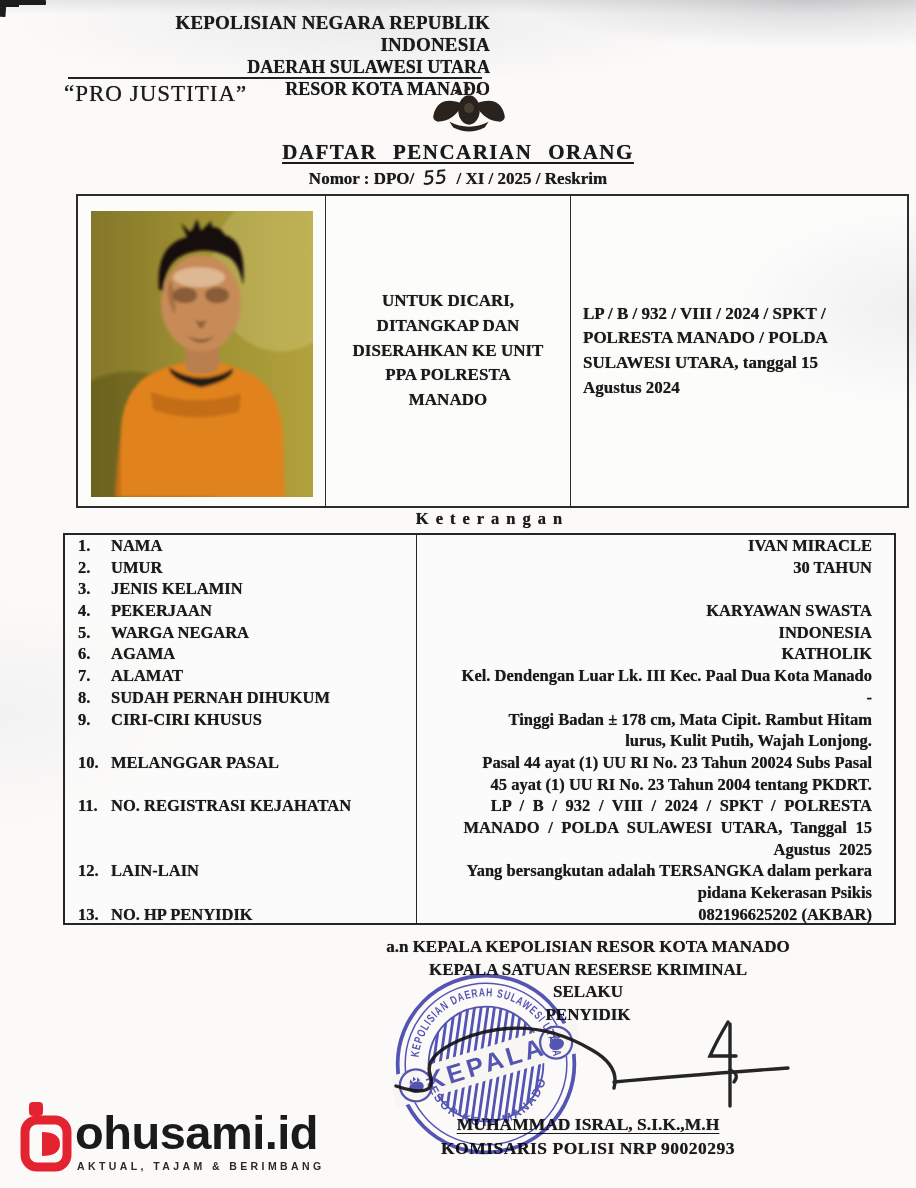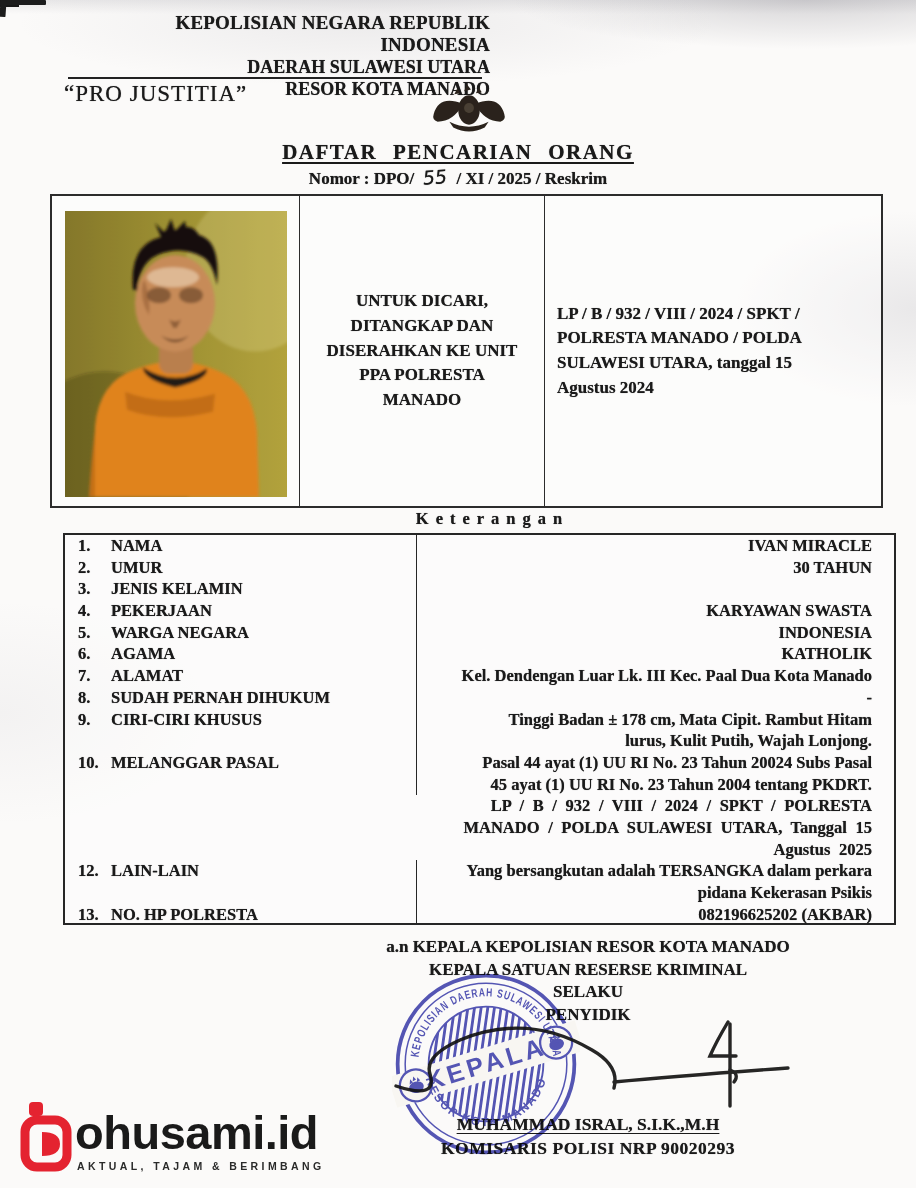--- a/index.html
+++ b/index.html
@@ -37,21 +37,21 @@
 
   .doc-title { position:absolute; left:0; top:140px; width:916px; text-align:center;
     font-size:21px; font-weight:700; letter-spacing:1.5px; word-spacing:9px;
     text-decoration:underline; text-underline-offset:3px; }
   .nomor { position:absolute; left:0; top:166px; width:916px; text-align:center;
     font-size:17px; font-weight:700; }
   .nomor .hand { display:inline-block; font-family:"DejaVu Sans",sans-serif; font-weight:400;
     font-size:19px; transform:skewX(-10deg) rotate(-4deg); margin:0 9px; }
 
   
-  .top-table { position:absolute; left:50px; top:194px; width:833px; height:314px;
+  .top-table { position:absolute; left:76px; top:194px; width:833px; height:314px;
     border:2px solid #2c2c2c; display:grid; grid-template-columns:248px 245px 1fr; background:rgba(255,255,255,.35); }
   .tt-cell { border-right:1.6px solid #2c2c2c; position:relative; }
   .tt-cell:last-child { border-right:none; }
   .photo-wrap { padding:15px 12px 9px 13px; height:100%; }
   .photo-wrap svg { width:100%; height:100%; display:block; }
   .directive { display:flex; align-items:center; justify-content:center; padding:0 16px; height:100%; }
   .directive div { width:100%; text-align:center; font-size:17px; font-weight:700; line-height:1.45; white-space:pre-line; }
   .report-ref { display:flex; align-items:center; padding:0 12px; height:100%; }
   .report-ref div { font-size:17px; font-weight:700; line-height:1.45; white-space:pre-line; }
 
@@ -252,36 +252,40 @@
       </div>
       <div class="krow" style="height: 43.4px;">
         <div class="klabel scantext">
           <span class="kno">10.</span>
           <span>MELANGGAR PASAL</span>
         </div>
         <div class="kvalue scantext">Pasal 44 ayat (1) UU RI No. 23 Tahun 20024 Subs Pasal
 45 ayat (1) UU RI No. 23 Tahun 2004 tentang PKDRT.</div>
       </div>
       <div class="krow" style="height: 65.1px;">
+        <div class="klabel scantext">
+          <span class="kno">11.</span>
+          <span>NO. REGISTRASI KEJAHATAN</span>
+        </div>
         <div class="kvalue scantext spread">LP / B / 932 / VIII / 2024 / SPKT / POLRESTA
 MANADO / POLDA SULAWESI UTARA, Tanggal 15
 Agustus 2025</div>
       </div>
       <div class="krow" style="height: 43.4px;">
         <div class="klabel scantext">
           <span class="kno">12.</span>
           <span>LAIN-LAIN</span>
         </div>
         <div class="kvalue scantext">Yang bersangkutan adalah TERSANGKA dalam perkara
 pidana Kekerasan Psikis</div>
       </div>
       <div class="krow" style="height: 21.7px;">
         <div class="klabel scantext">
           <span class="kno">13.</span>
-          <span>NO. HP POLRESTA</span>
+          <span>NO. HP PENYIDIK</span>
         </div>
         <div class="kvalue scantext">082196625202 (AKBAR)</div>
       </div>
       <div class="krow filler">
         <div class="klabel"></div>
         <div class="kvalue"></div>
       </div>
     </div>
 
   <div class="sig-block scantext">

